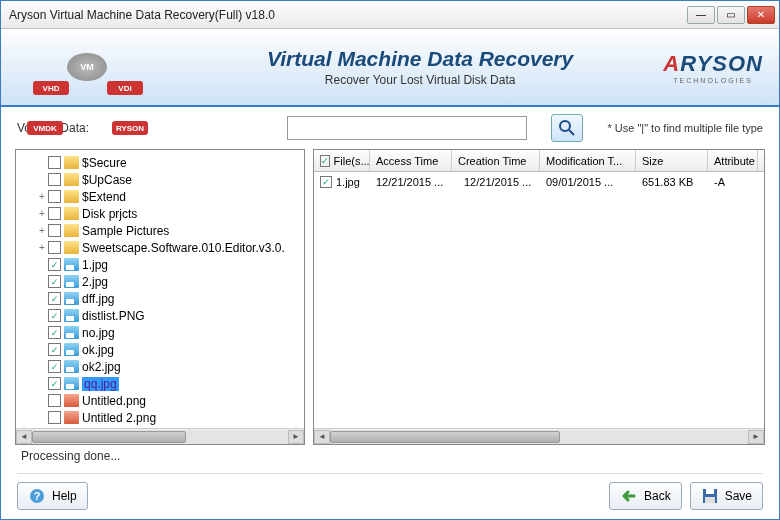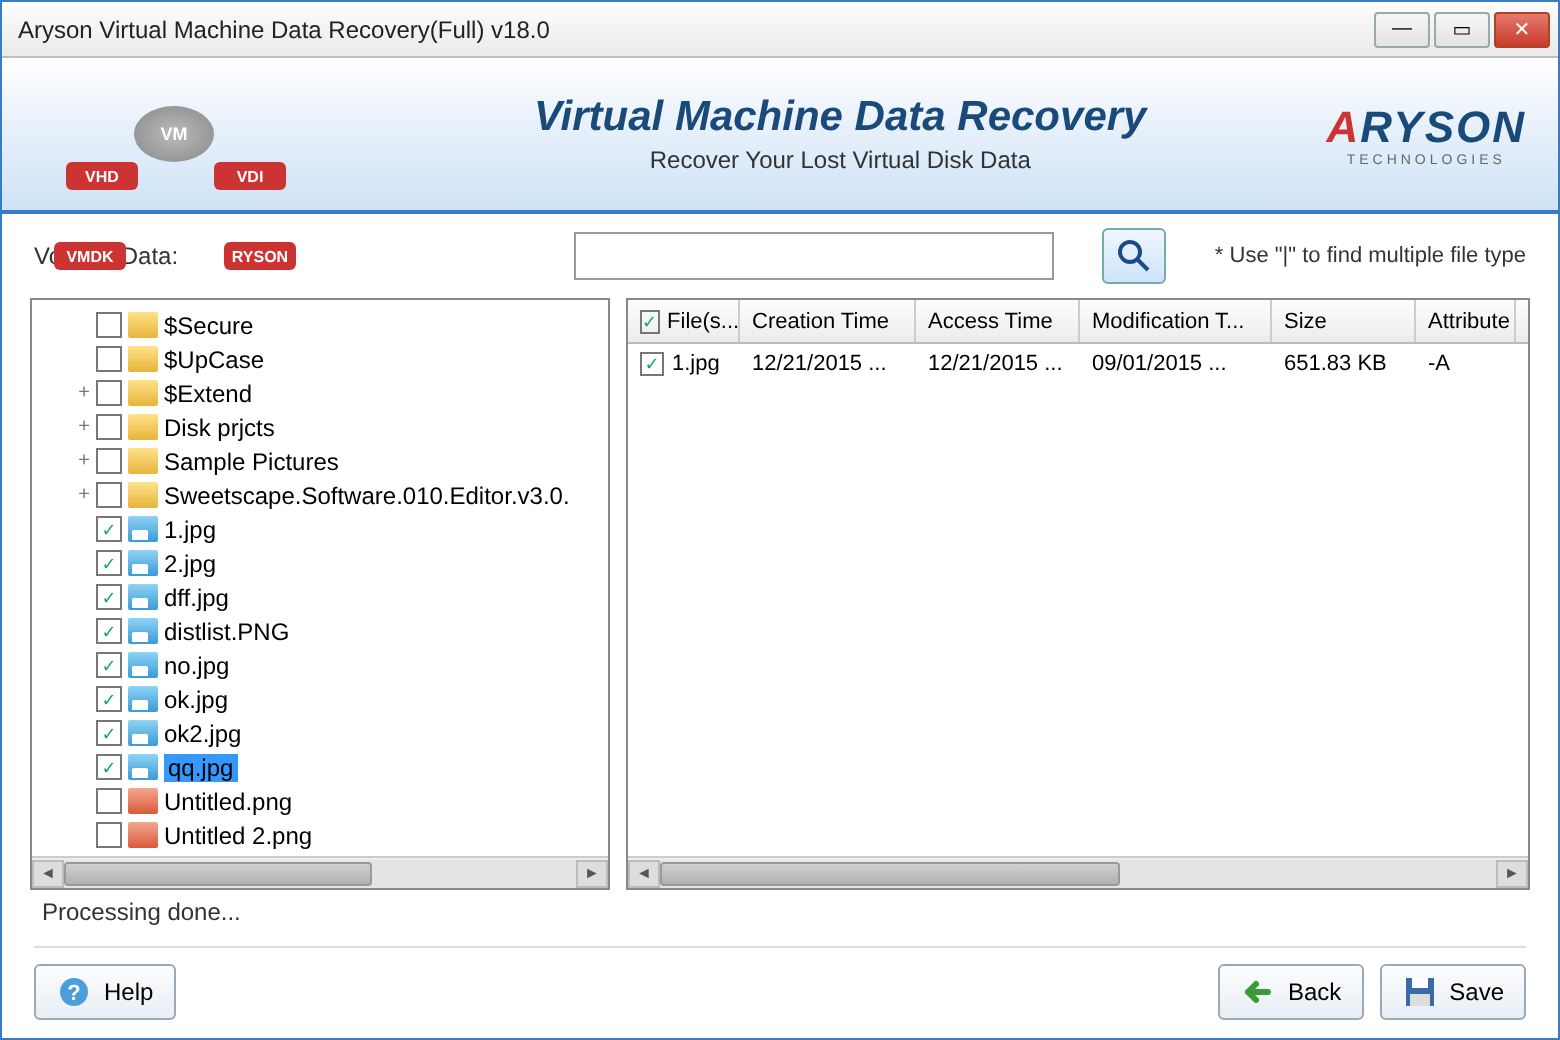--- a/index.html
+++ b/index.html
@@ -42,21 +42,21 @@
 
 .tree { padding: 4px 2px; font-size: 12px; overflow: hidden; height: calc(100% - 16px); }
 .tree-item { display: flex; align-items: center; height: 17px; padding-left: 4px; white-space: nowrap; }
 .tree-item .expander { width: 12px; text-align: center; color: #777; font-size: 10px; }
 .tree-item .chk { width: 13px; height: 13px; border: 1px solid #777; margin-right: 3px; display: flex; align-items: center; justify-content: center; font-size: 9px; color: #1a6; }
 .tree-item .ico { width: 15px; height: 13px; margin-right: 3px; display: inline-block; }
 .folder { background: linear-gradient(#ffe28a,#e8b43a); border-radius: 1px; }
 .imgico { background: linear-gradient(#8fd3f4,#3a9bd9); border-radius: 1px; position: relative; }
 .imgico::after { content:""; position:absolute; bottom:1px; left:2px; width:8px; height:5px; background:#fff; border-radius:1px 1px 0 0; }
 .redico { background: linear-gradient(#f4a68f,#d95a3a); border-radius: 1px; }
-.tree-item.selected .lbl { background: #3399ff; color: #000000; padding: 0 2px; }
+.tree-item.selected .lbl { background: #3399ff; color: #4c1d95; padding: 0 2px; }
 
 .grid-header { display: flex; height: 22px; background: linear-gradient(#fdfdfd,#ececec); border-bottom: 1px solid #bbb; font-size: 11px; }
 .grid-header .col { border-right: 1px solid #ccc; padding: 3px 6px; display: flex; align-items: center; gap: 4px; }
 .grid-body { font-size: 11px; }
 .grid-row { display: flex; height: 20px; align-items: center; }
 .grid-row .col { padding: 0 6px; display: flex; align-items: center; gap: 4px; }
 .c0 { width: 56px; } .c1 { width: 88px; } .c2 { width: 82px; } .c3 { width: 96px; } .c4 { width: 72px; } .c5 { width: 50px; }
 .chkbox { width: 12px; height: 12px; border: 1px solid #777; display: inline-flex; align-items: center; justify-content: center; font-size: 9px; color: #1a6; }
 
 .hscroll { position: absolute; bottom: 0; left: 0; right: 0; height: 16px; background: #eee; border-top: 1px solid #ccc; display: flex; align-items: center; }
@@ -222,22 +222,22 @@
         </div>
       <div class="arr" style="right:0">►</div>
     </div>
   </div>
   <div class="gridpane">
     <div class="grid-header">
       <div class="col c0">
           <span class="chkbox">✓</span>
           <span>File(s...</span>
         </div>
+      <div class="col c2">Access Time</div>
       <div class="col c1">Creation Time</div>
-      <div class="col c2">Access Time</div>
       <div class="col c3">Modification T...</div>
       <div class="col c4">Size</div>
       <div class="col c5">Attribute</div>
     </div>
     <div class="grid-body" id="gridbody">
         <div class="grid-row">
           <div class="col c0">
             <span class="chkbox">✓</span>
             <span>1.jpg</span>
           </div>

